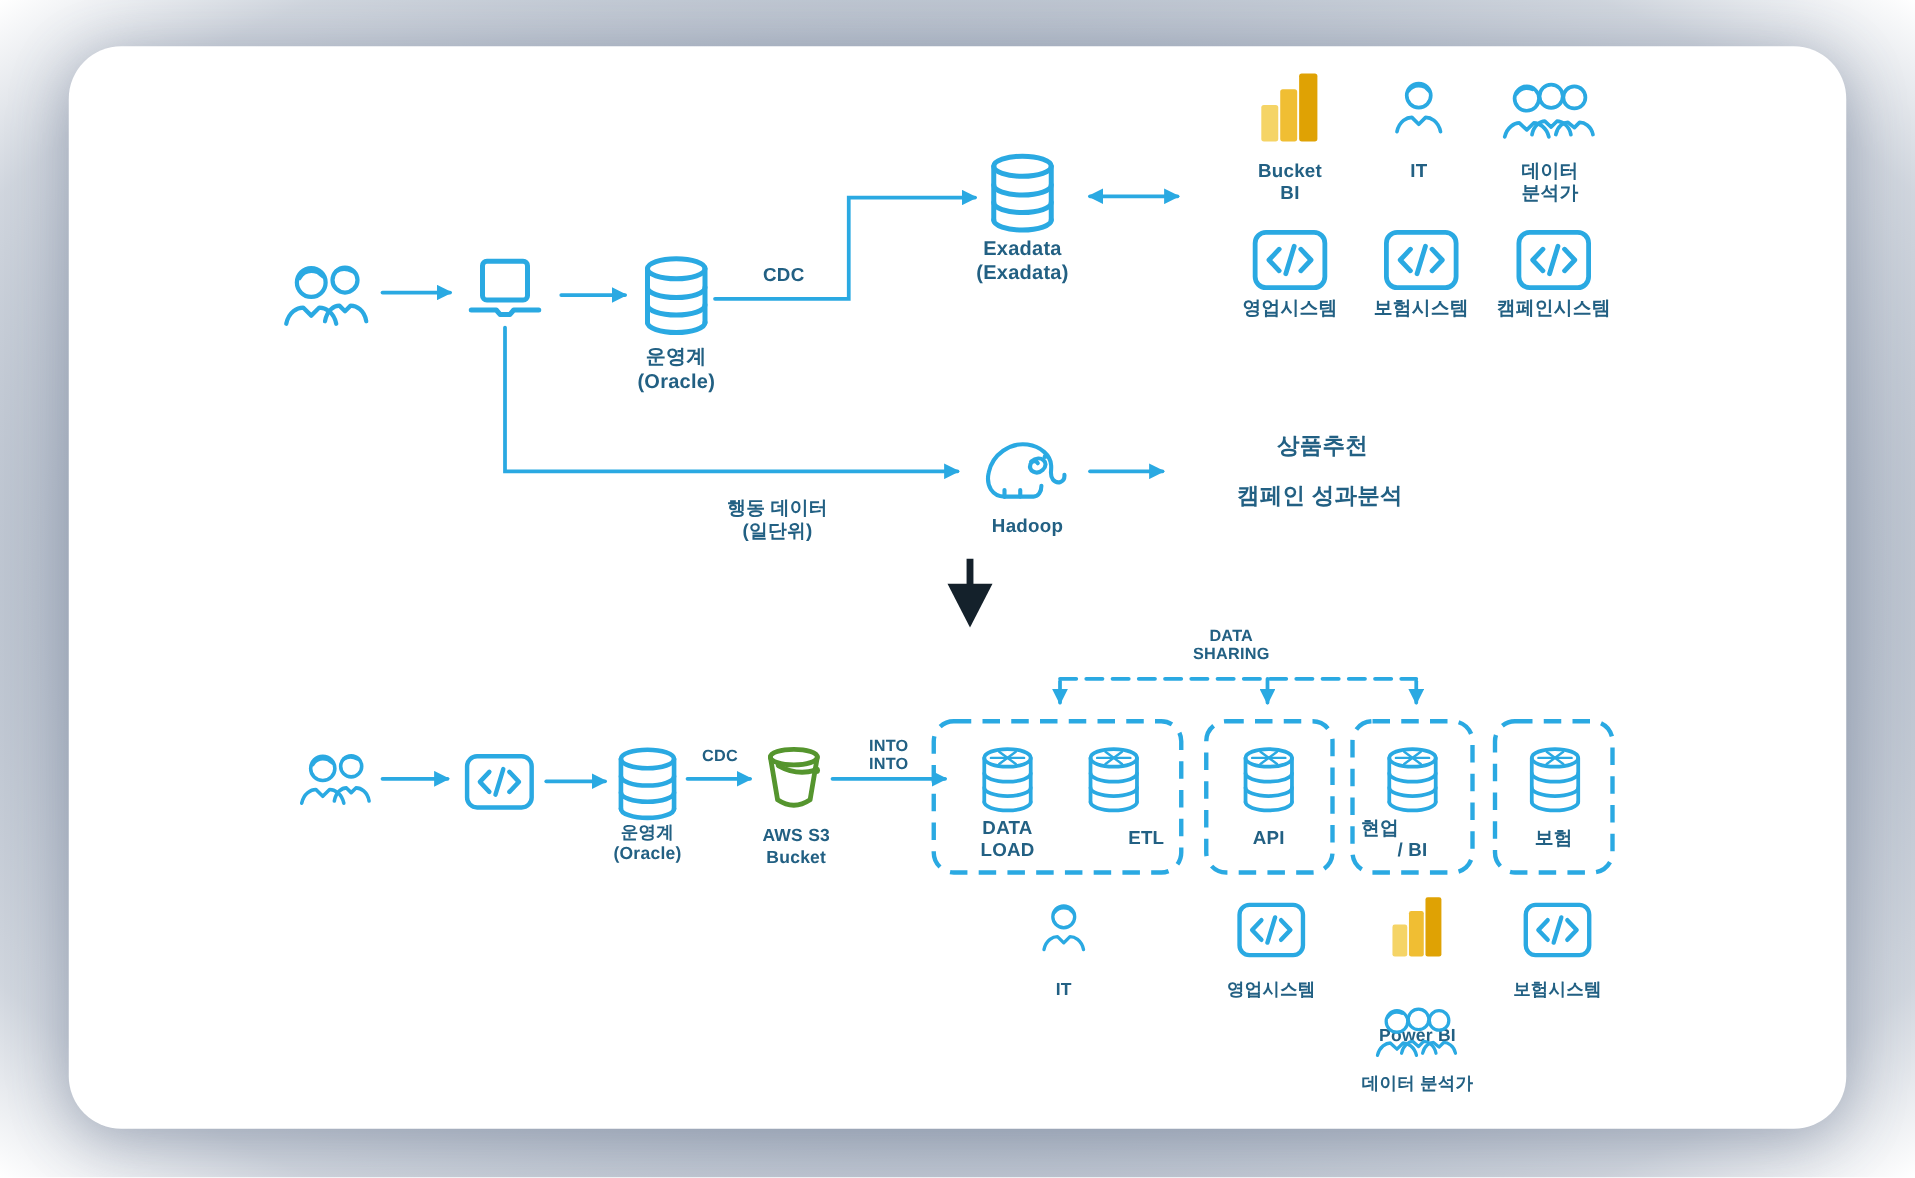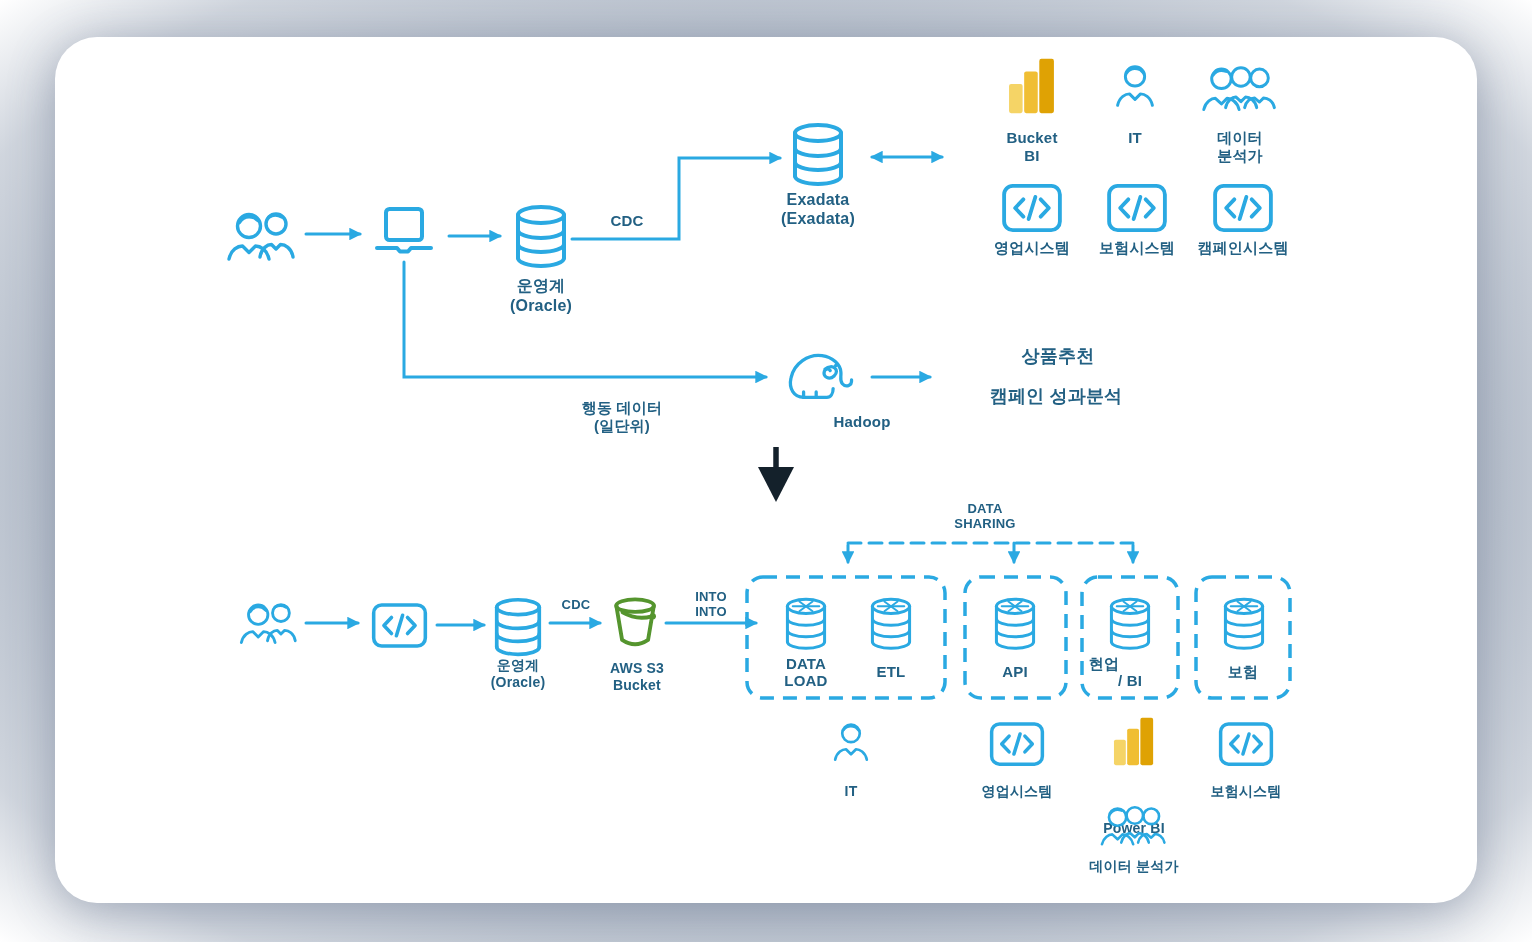--- a/index.html
+++ b/index.html
@@ -235,21 +235,21 @@
   <div class="lbl" style="left:1243px;top:247px">캠페인시스템</div>
 
   <div class="lbl" style="left:622px;top:407px">행동 데이터</div>
   <div class="lbl" style="left:622px;top:425px">(일단위)</div>
 
   <div class="ic" style="left:783px;top:344px;width:78px;height:62px">
       <svg viewBox="0 0 78 64">
         <use href="#sym-hadoop"></use>
       </svg>
     </div>
-  <div class="lbl" style="left:862px;top:421px">Hadoop</div>
+  <div class="lbl" style="left:822px;top:421px">Hadoop</div>
 
   <div class="lbl fs18" style="left:1058px;top:356px">상품추천</div>
   <div class="lbl fs18" style="left:1056px;top:396px">캠페인 성과분석</div>
 
   <div class="ic" style="left:238px;top:599px;width:64px;height:50px">
       <svg viewBox="0 0 76 58">
         <use href="#sym-users2"></use>
       </svg>
     </div>
   <div class="ic" style="left:371px;top:602px;width:57px;height:47px">
@@ -303,21 +303,21 @@
       </svg>
     </div>
   <div class="ic" style="left:1221px;top:596px;width:46px;height:56px">
       <svg viewBox="0 0 52 62">
         <use href="#sym-sfdb"></use>
       </svg>
     </div>
 
   <div class="lbl" style="left:806px;top:663px">DATA</div>
   <div class="lbl" style="left:806px;top:680px">LOAD</div>
-  <div class="lbl" style="left:891px;top:671px">ETL</div>
+  <div class="lbl" style="left:917px;top:671px">ETL</div>
   <div class="lbl" style="left:1015px;top:671px">API</div>
   <div class="lbl" style="left:1104px;top:663px">현업</div>
   <div class="lbl" style="left:1130px;top:680px">/ BI</div>
   <div class="lbl" style="left:1243px;top:671px">보험</div>
 
   <div class="ic" style="left:831px;top:720px;width:40px;height:46px">
       <svg viewBox="0 0 48 52">
         <use href="#sym-user"></use>
       </svg>
     </div>

